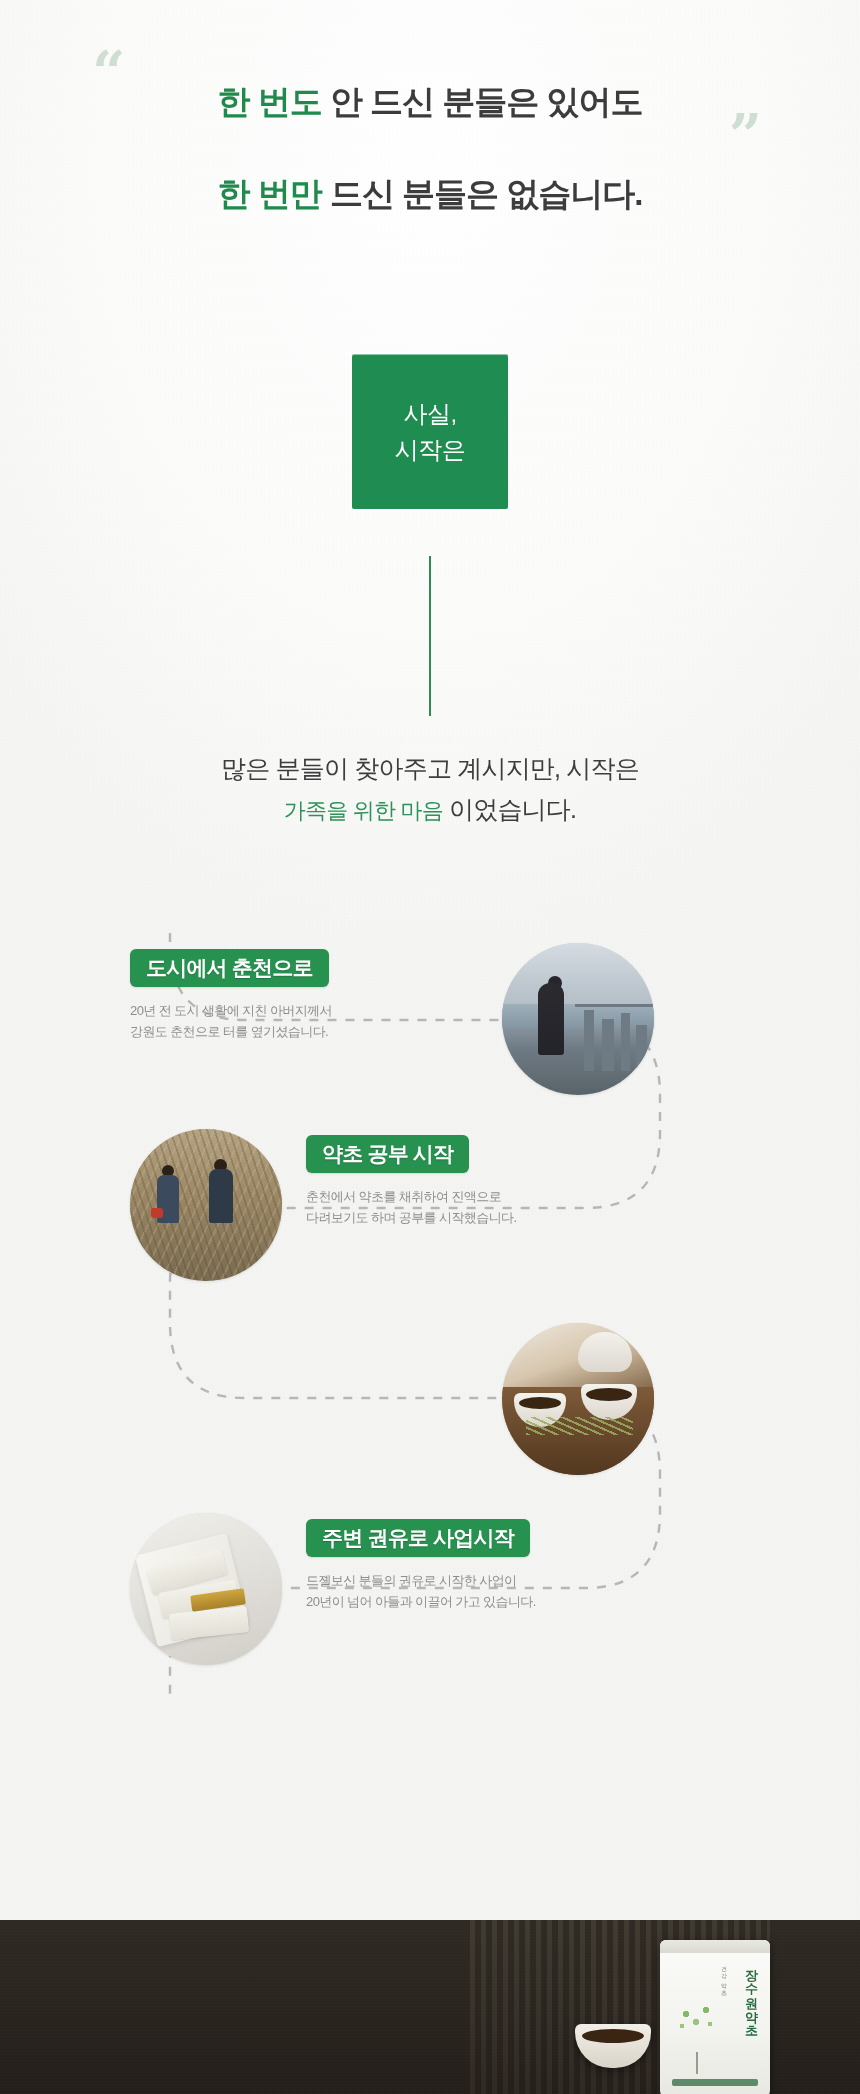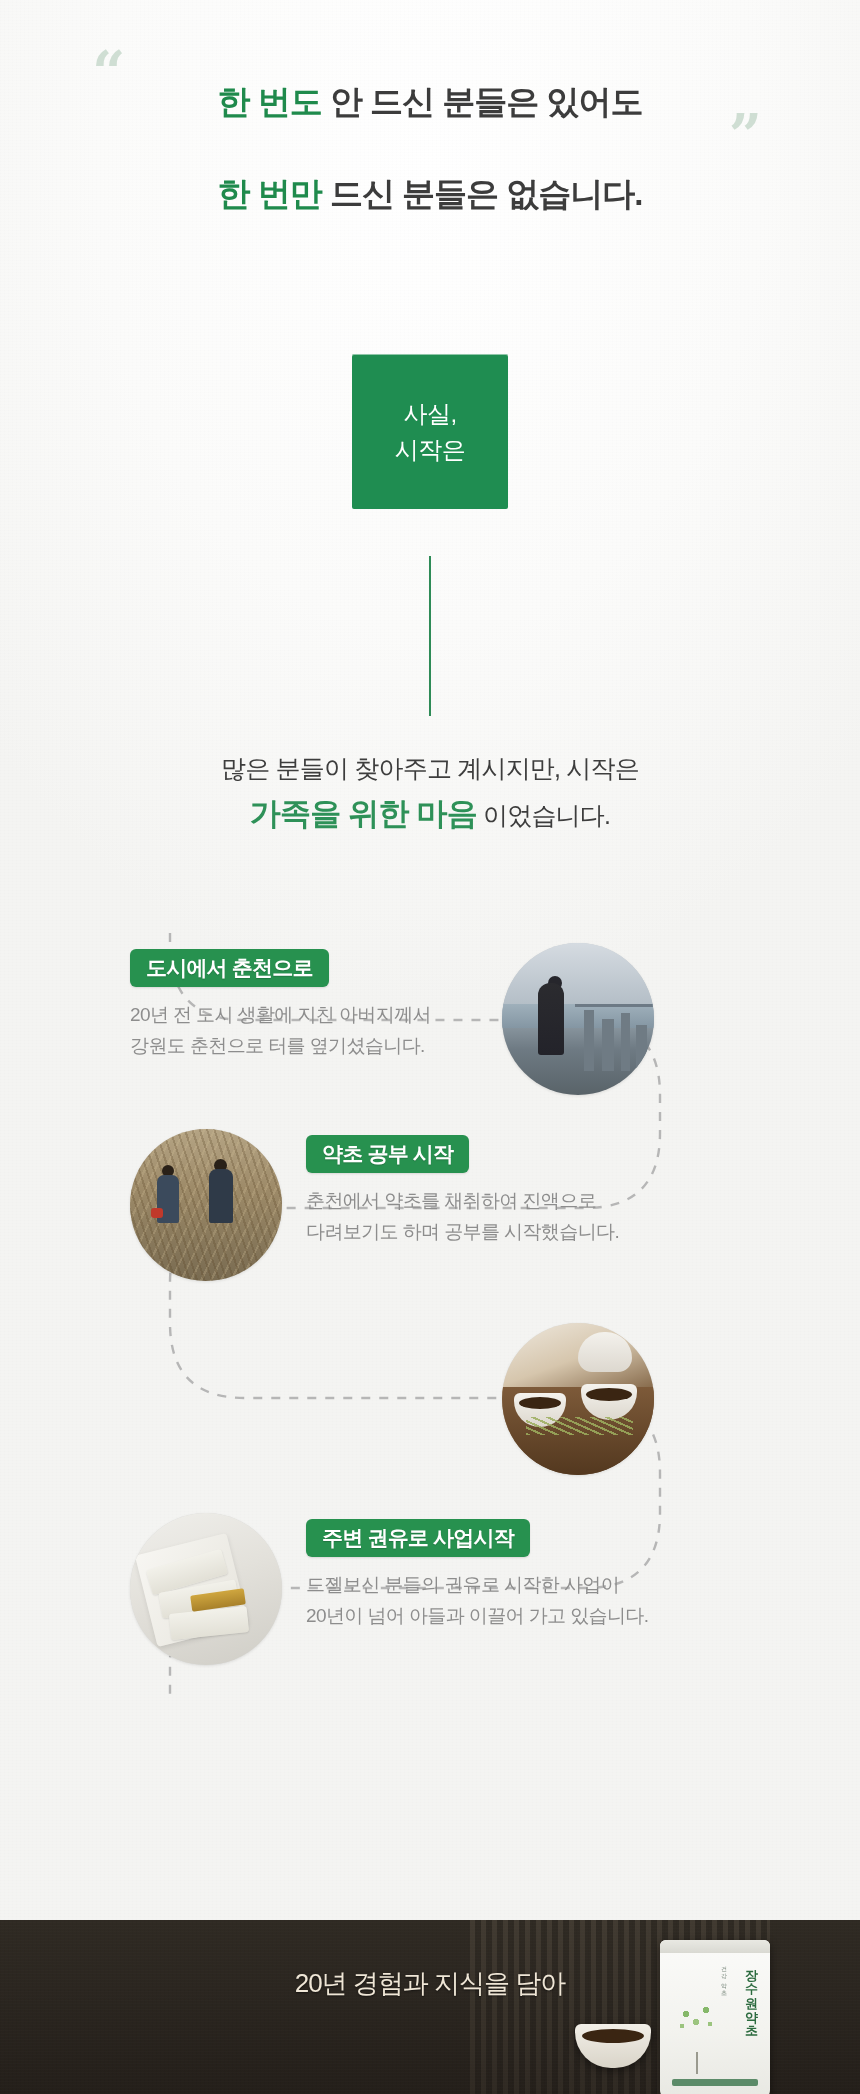--- a/index.html
+++ b/index.html
@@ -51,21 +51,21 @@
   
   .connector{
     position:absolute; left:429px; top:556px; width:2px; height:160px;
     background:#2e8b57;
   }
 
   
   .subhead{ position:absolute; top:748px; left:0; width:860px; text-align:center; }
   .subhead .l1{ font-size:25px; font-weight:400; color:#3d3d3d; letter-spacing:-.8px; line-height:1.6; }
   .subhead .l2{ font-size:25px; letter-spacing:-.8px; line-height:1.7; color:#3d3d3d; }
-  .subhead .l2 .big{ font-size:31px; font-weight:700; color:#2e9158; }
+  .subhead .l2 .big{ font-size:22px; font-weight:400; color:#2e9158; }
 
   
   .timeline{ position:absolute; left:0; top:925px; width:860px; height:890px;padding-left:44px; }
 
   .snake{ position:absolute; left:0; top:0; width:860px; height:890px; pointer-events:none; }
 
   .card{ position:absolute; width:600px; height:170px; }
   .card .photo{
     position:absolute; top:8px; width:152px; height:152px; border-radius:50%;
     overflow:hidden; background:#d8d8d6;
@@ -75,21 +75,21 @@
   .card .txt{ position:absolute; top:14px; }
 
   .chip{
     display:inline-block; background:#27914f; color:#fff; border-radius:6px;
     padding:8px 16px 9px; font-size:21px; font-weight:700; letter-spacing:-.8px;
     line-height:1; white-space:nowrap;
     text-shadow:0 1px 1px rgba(0,0,0,.18);
     box-shadow:0 1px 2px rgba(0,0,0,.12);
   }
   .body{
-    margin-top:13px; font-size:19px; line-height:1.62; color:#8d8d8d;
+    margin-top:13px; font-size:13px; line-height:1.62; color:#8d8d8d;
     letter-spacing:-.6px; white-space:pre-line;
   }
 
   
   .card.r1{ left:130px; top:10px; }
   .card.r1 .txt{ left:0; }
   .card.r1 .photo{ left:372px; }
 
   .card.r2{ left:130px; top:196px; }
   .card.r2 .txt{ left:176px; }
@@ -346,15 +346,14 @@
   <div class="pouch">
     <div class="top"></div>
     <div class="brand">장수원약초</div>
     <div class="sub">건강 약초</div>
     <div class="tree"></div>
     <div class="trunk"></div>
     <div class="foot"></div>
   </div>
 
   <div class="banner-text">
-    <div>20년 경험과 지식을 담아</div>
   </div>
 </section>
 
 </body></html>

